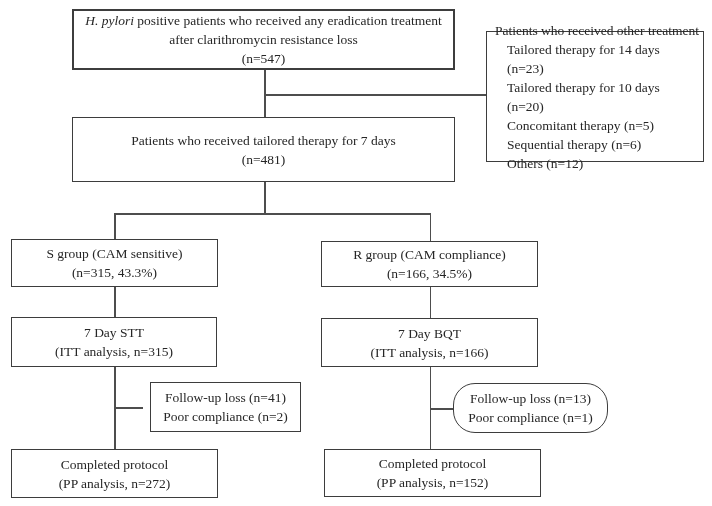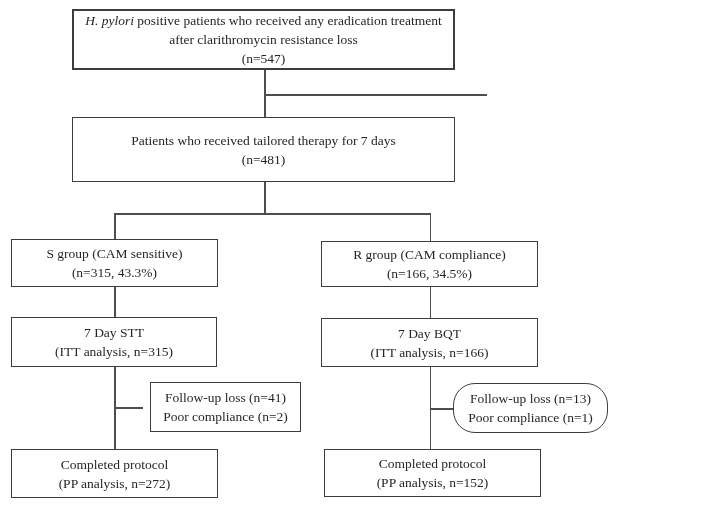--- a/index.html
+++ b/index.html
@@ -64,20 +64,28 @@
   <div class="line hline" style="left:114px; top:407px; width:29px;"></div>
   <div class="line vline" style="left:429.5px; top:366px; height:84px;"></div>
   <div class="line hline" style="left:429.5px; top:408px; width:25px;"></div>
 
   <div class="box thick" style="left:72px; top:9px; width:383px; height:61px;">
     <div><span class="italic">H. pylori</span><span> positive patients who received any eradication treatment</span></div>
     <div>after clarithromycin resistance loss</div>
     <div>(n=547)</div>
   </div>
 
+  <div class="box left-align" style="left:486px; top:31px; width:218px; height:131px;">
+    <div>Patients who received other treatment</div>
+    <div class="indent">Tailored therapy for 14 days (n=23)</div>
+    <div class="indent">Tailored therapy for 10 days (n=20)</div>
+    <div class="indent">Concomitant therapy (n=5)</div>
+    <div class="indent">Sequential therapy (n=6)</div>
+    <div class="indent">Others (n=12)</div>
+  </div>
 
   <div class="box" style="left:72px; top:117px; width:383px; height:65px;">
     <div>Patients who received tailored therapy for 7 days</div>
     <div>(n=481)</div>
   </div>
 
   <div class="box" style="left:11px; top:239px; width:207px; height:48px;">
     <div>S group (CAM sensitive)</div>
     <div>(n=315, 43.3%)</div>
   </div>

